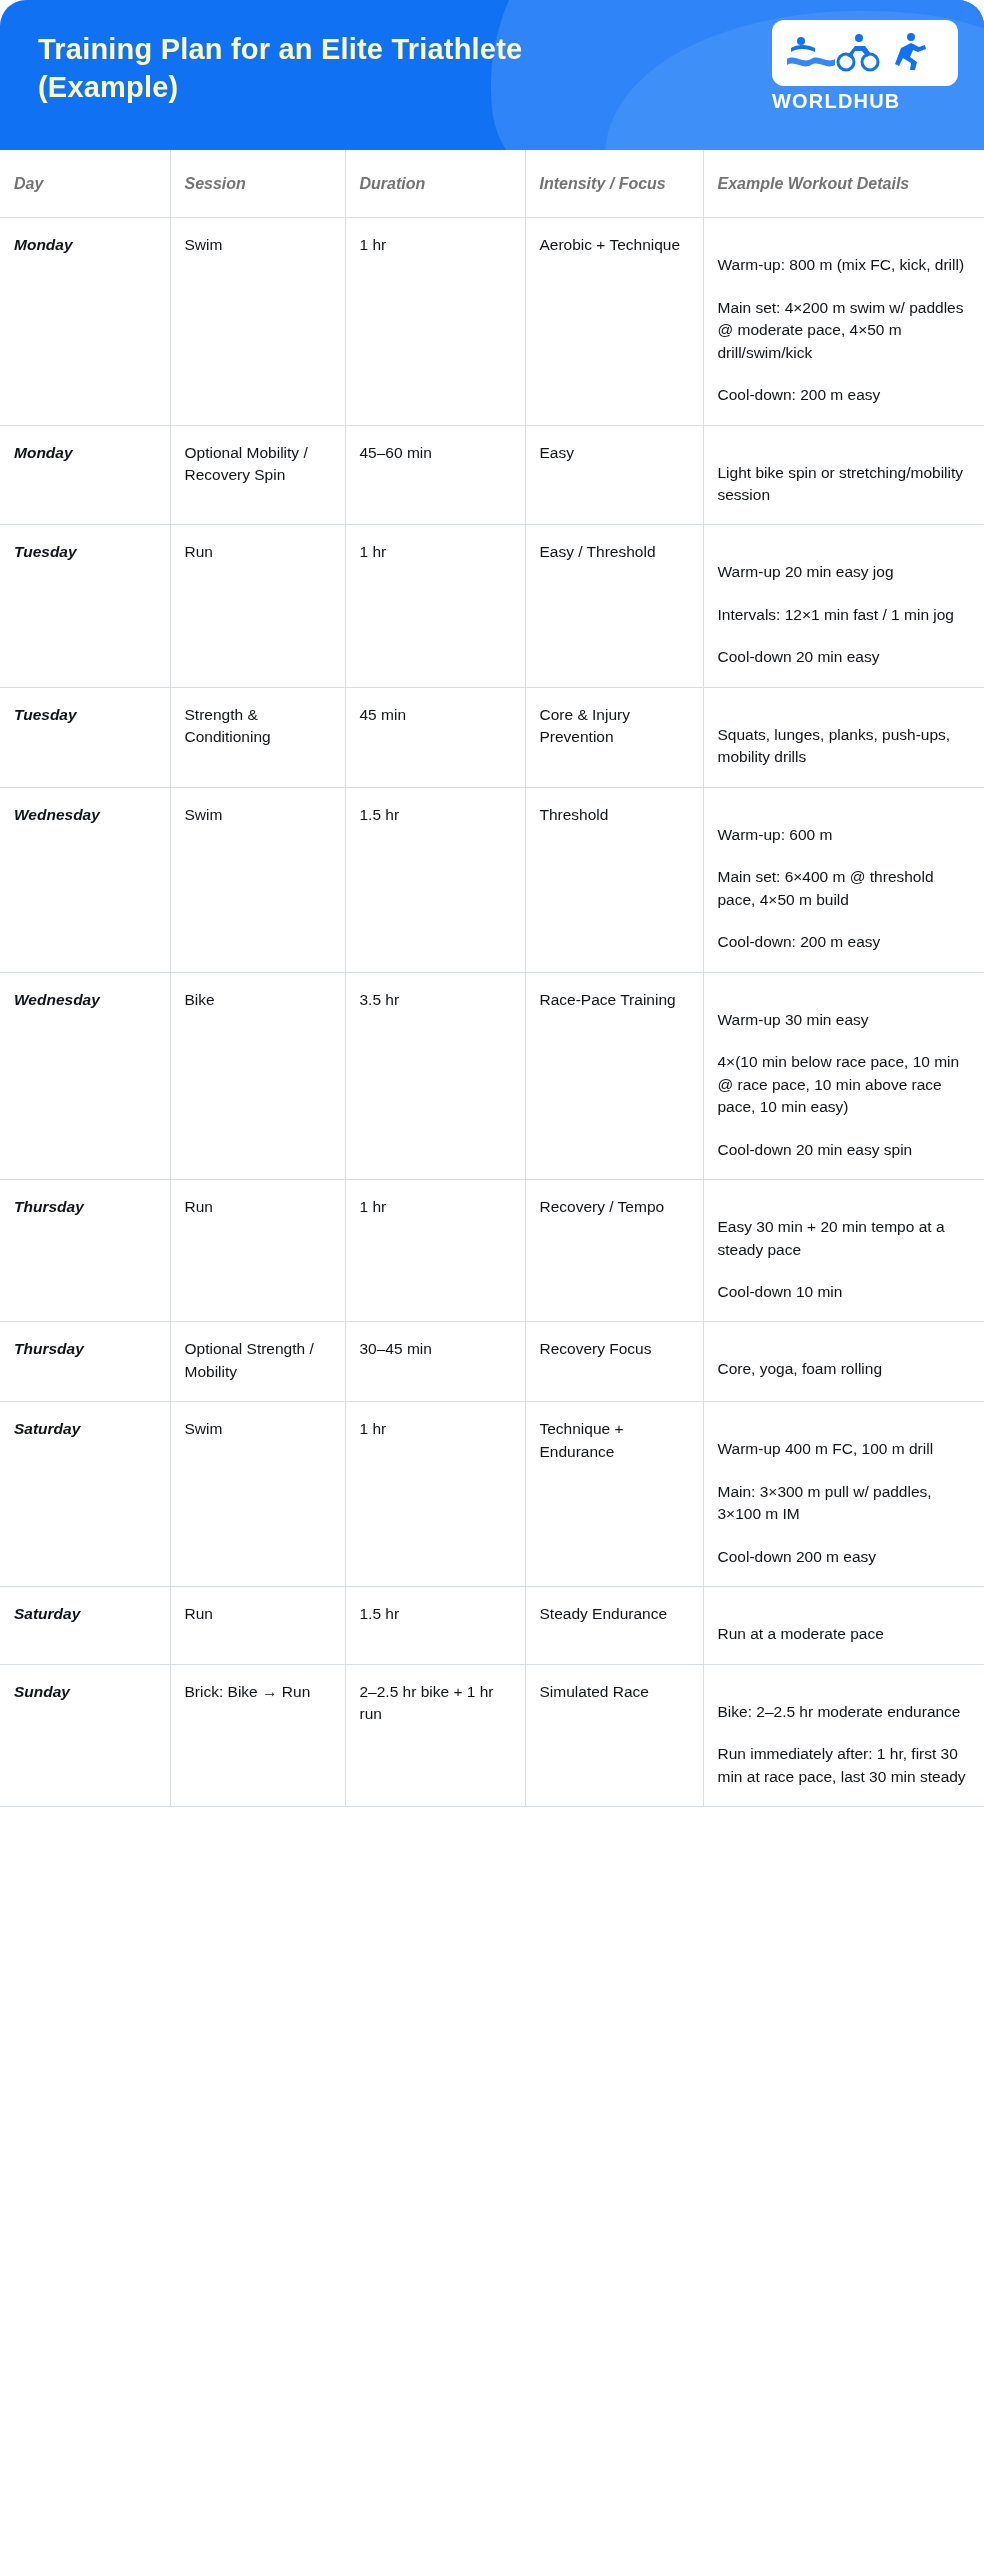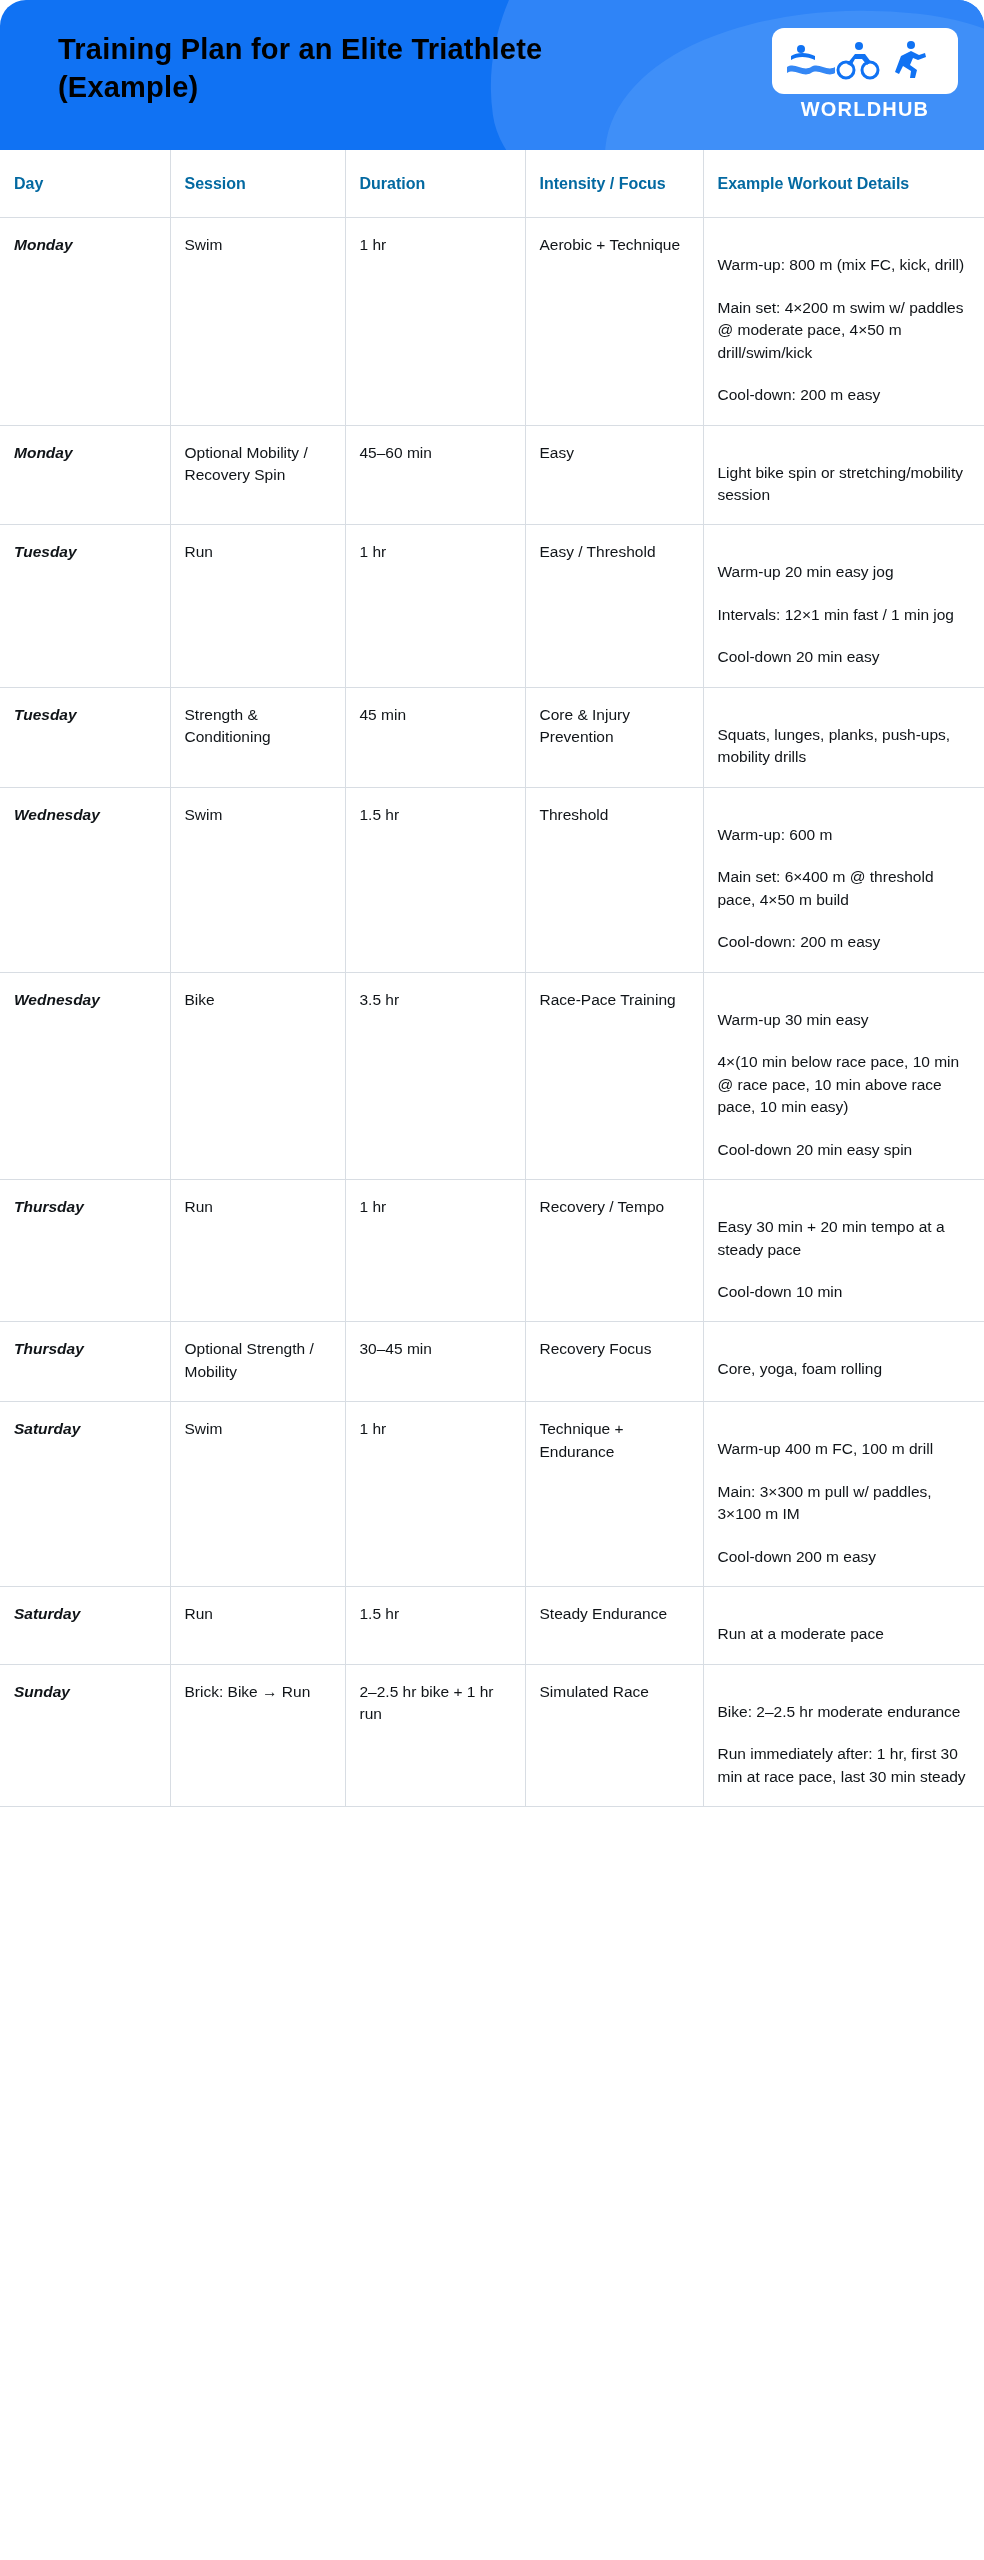--- a/index.html
+++ b/index.html
@@ -44,35 +44,33 @@
     height: 330px;
     background: #3f8ff8;
     border-radius: 55% 45% 50% 50% / 50% 60% 40% 50%;
     transform: rotate(6deg);
   }
   .header-title {
     position: absolute;
     left: 38px;
     top: 30px;
     width: 520px;
-    color: #000000;
+    color: #fef9c3;
     font-size: 29px;
     font-weight: bold;
     line-height: 1.32;
     letter-spacing: 0.2px;
     z-index: 4;
-    margin-left: 20px;
   }
   .logo-box {
     position: absolute;
     right: 26px;
-    top: 28px;
+    top: 20px;
     width: 186px;
     z-index: 5;
-    text-align: center;
   }
   .logo-plate {
     background: #ffffff;
     border-radius: 12px;
     padding: 6px 10px 4px 10px;
     display: block;
     position: relative;
     height: 66px;
   }
   .logo-plate svg { display: block; margin: 0 auto; }
@@ -99,21 +97,22 @@
     font-size: 15.5px;
     line-height: 1.45;
     color: #101418;
   }
   table.plan th:last-child, table.plan td:last-child { border-right: none; }
   table.plan th {
     font-weight: bold;
     font-size: 16px;
     padding-top: 22px;
     padding-bottom: 22px;
-    color: #0369a1;
+    color: #737373;
+    font-style: italic;
   }
   col.c-day { width: 170px; }
   col.c-session { width: 175px; }
   col.c-duration { width: 180px; }
   col.c-intensity { width: 178px; }
   col.c-details { width: 281px; }
   td.day-cell { font-weight: bold; font-style: italic; }
   .cellline { display: block; margin-top: 20px; }
 
   .footer-pad { height: 14px; }

